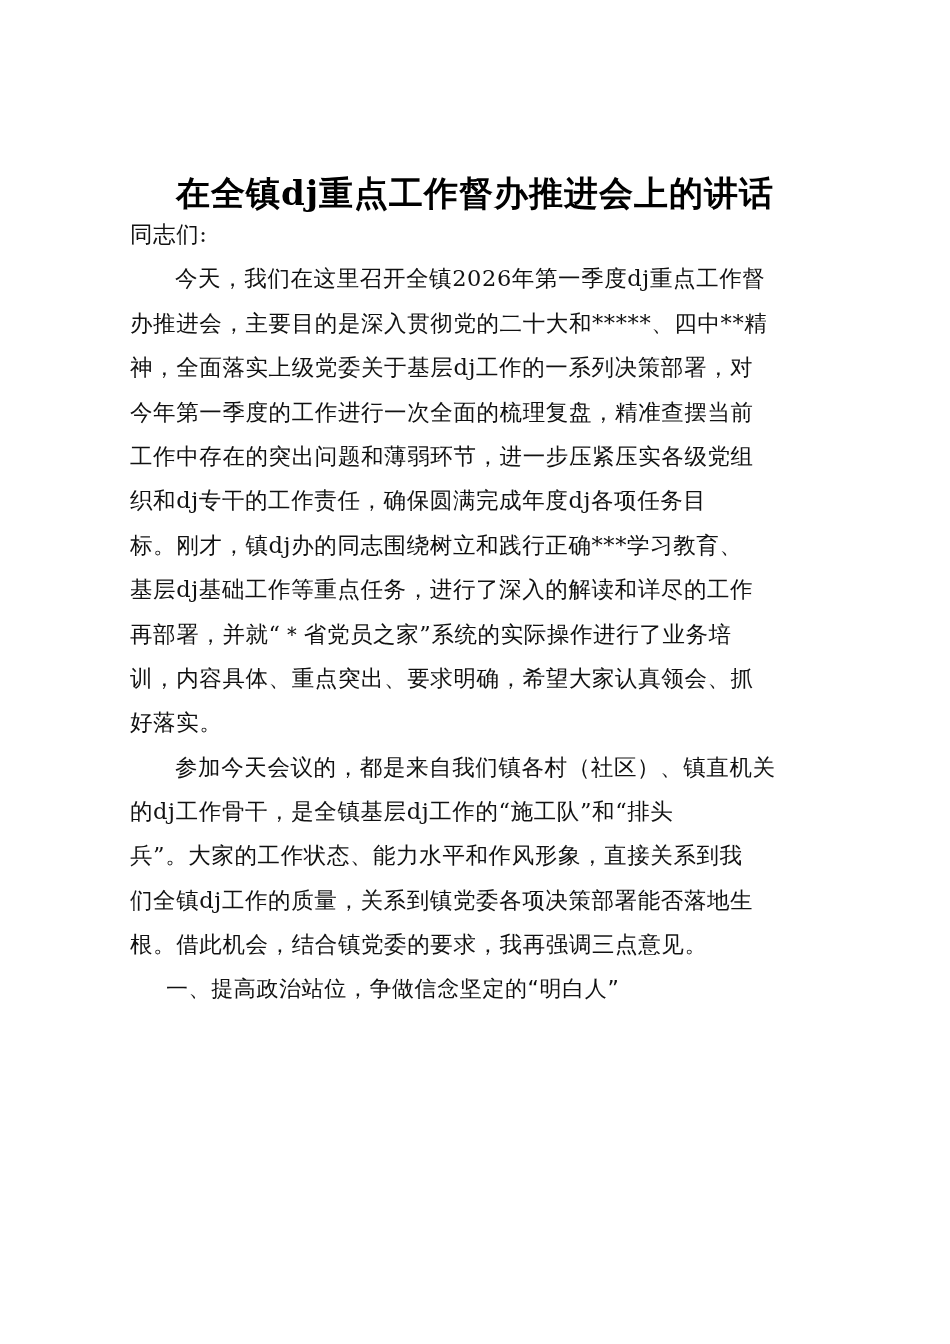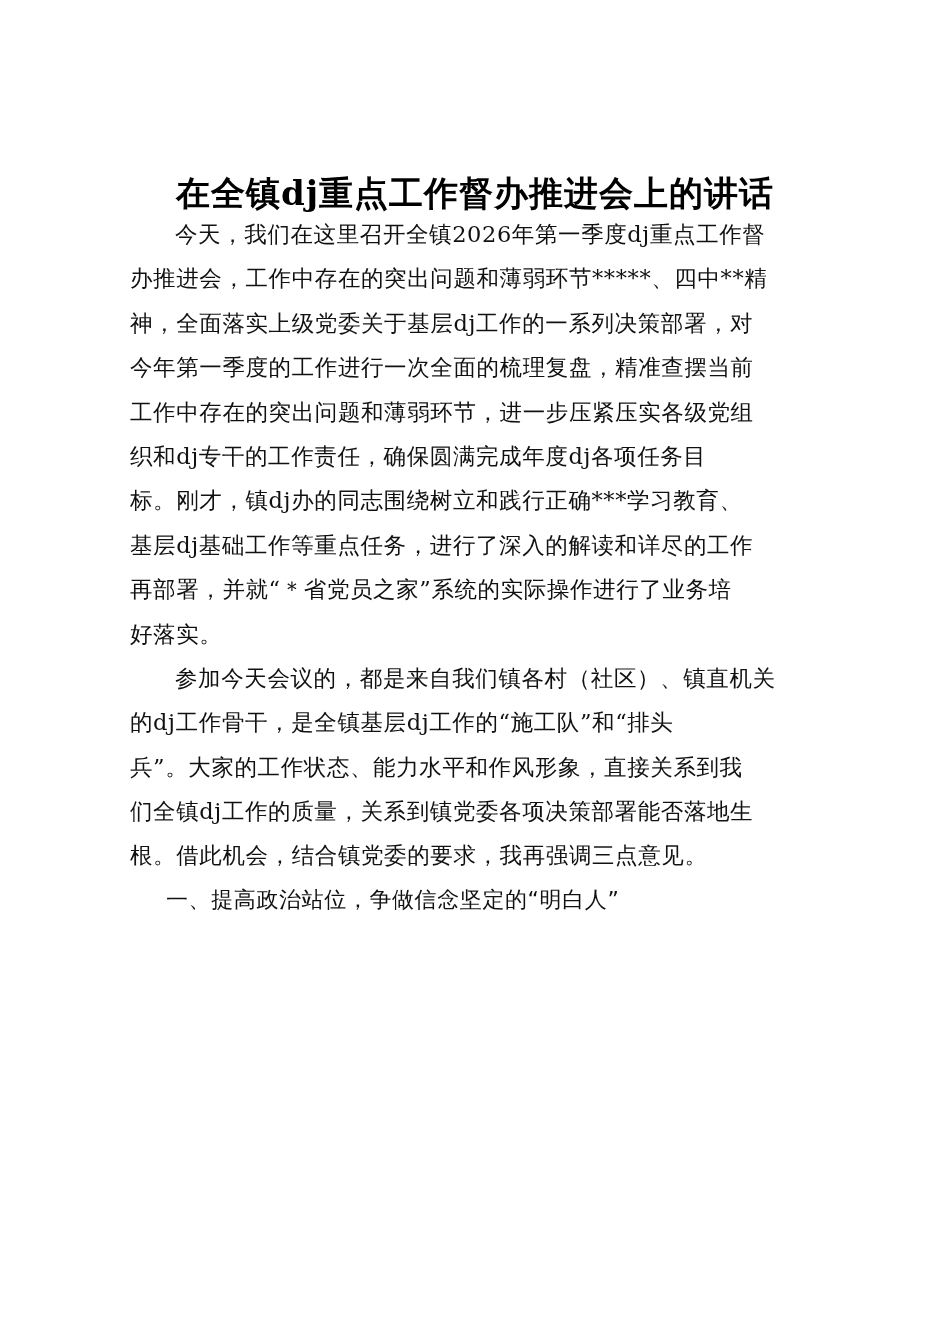--- a/index.html
+++ b/index.html
@@ -57,31 +57,33 @@
 </style>
 </head>
 <body>
 
 <div class="page">
 
   <div class="title">在全镇dj重点工作督办推进会上的讲话</div>
 
   <div class="body">
 
+    <div class="line">同志们:</div>
 
     <div>
       <div class="line indent">今天，我们在这里召开全镇2026年第一季度dj重点工作督</div>
-      <div class="line">办推进会，工作中存在的突出问题和薄弱环节*****、四中**精</div>
+      <div class="line">办推进会，主要目的是深入贯彻党的二十大和*****、四中**精</div>
       <div class="line">神，全面落实上级党委关于基层dj工作的一系列决策部署，对</div>
       <div class="line">今年第一季度的工作进行一次全面的梳理复盘，精准查摆当前</div>
       <div class="line">工作中存在的突出问题和薄弱环节，进一步压紧压实各级党组</div>
       <div class="line">织和dj专干的工作责任，确保圆满完成年度dj各项任务目</div>
       <div class="line">标。刚才，镇dj办的同志围绕树立和践行正确***学习教育、</div>
       <div class="line">基层dj基础工作等重点任务，进行了深入的解读和详尽的工作</div>
       <div class="line">再部署，并就“＊省党员之家”系统的实际操作进行了业务培</div>
+      <div class="line">训，内容具体、重点突出、要求明确，希望大家认真领会、抓</div>
       <div class="line">好落实。</div>
     </div>
 
     <div>
       <div class="line indent">参加今天会议的，都是来自我们镇各村（社区）、镇直机关</div>
       <div class="line">的dj工作骨干，是全镇基层dj工作的“施工队”和“排头</div>
       <div class="line">兵”。大家的工作状态、能力水平和作风形象，直接关系到我</div>
       <div class="line">们全镇dj工作的质量，关系到镇党委各项决策部署能否落地生</div>
       <div class="line">根。借此机会，结合镇党委的要求，我再强调三点意见。</div>
     </div>

